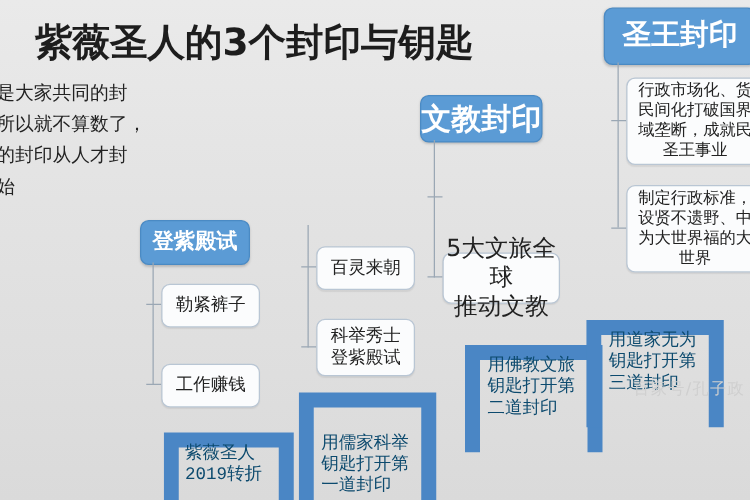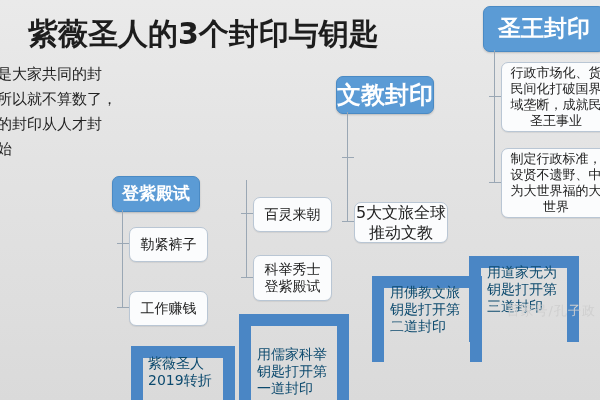--- a/index.html
+++ b/index.html
@@ -84,37 +84,37 @@
   <div class="hline" style="left:241px;top:213px;width:12px;"></div>
   <div class="hline" style="left:241px;top:277px;width:12px;"></div>
   <div class="lnode" style="left:253px;top:197px;width:77px;height:33px;font-size:14px;">百灵来朝</div>
   <div class="lnode" style="left:253px;top:255px;width:77px;height:44px;font-size:14px;white-space:pre-line;">科举秀士
 登紫殿试</div>
 
   <div class="hnode" style="left:336px;top:76px;width:96px;height:36px;font-size:24px;">文教封印</div>
   <div class="vline" style="left:347px;top:112px;height:110px;"></div>
   <div class="hline" style="left:342px;top:157px;width:12px;"></div>
   <div class="hline" style="left:342px;top:221px;width:12px;"></div>
-  <div class="lnode" style="left:354px;top:202px;width:92px;height:39px;font-size:16px;white-space:pre-line;">5大文旅全球
+  <div class="lnode" style="left:354px;top:202px;width:92px;height:39px;font-size:19px;white-space:pre-line;">5大文旅全球
 推动文教</div>
 
   <div class="hnode" style="left:483px;top:6px;width:120px;height:44px;font-size:23px;">圣王封印</div>
   <div class="vline" style="left:494px;top:50px;height:132px;"></div>
   <div class="hline" style="left:489px;top:96px;width:12px;"></div>
   <div class="hline" style="left:489px;top:182px;width:12px;"></div>
   <div class="lnode" style="left:501px;top:62px;width:108px;height:68px;font-size:13px;white-space:pre-line;">行政市场化、货
 民间化打破国界
 域垄断，成就民
 圣王事业</div>
   <div class="lnode" style="left:501px;top:148px;width:108px;height:68px;font-size:13px;white-space:pre-line;">制定行政标准，
 设贤不遗野、中
 为大世界福的大
 世界</div>
 
-  <div class="arrowwrap" style="left:131px;top:338px;width:112px;height:62px;">
+  <div class="arrowwrap" style="left:131px;top:338px;width:112px;height:62px;font-family:Liberation Mono, monospace;">
     <svg width="112" height="62" viewBox="0 0 112 62">
       <path d="M0 8 L104 8 L104 62 L92 62 L92 20 L12 20 L12 62 L0 62 Z" fill="#4a86c5"></path>
     </svg>
     <div class="arrowtext" style="left:17px;top:17px;width:92px;font-size:14px;">紫薇圣人
 2019转折</div>
   </div>
 
   <div class="arrowwrap" style="left:239px;top:306px;width:118px;height:94px;">
     <svg width="118" height="94" viewBox="0 0 118 94">
       <path d="M0 8 L110 8 L110 94 L98 94 L98 20 L12 20 L12 94 L0 94 Z" fill="#4a86c5"></path>

